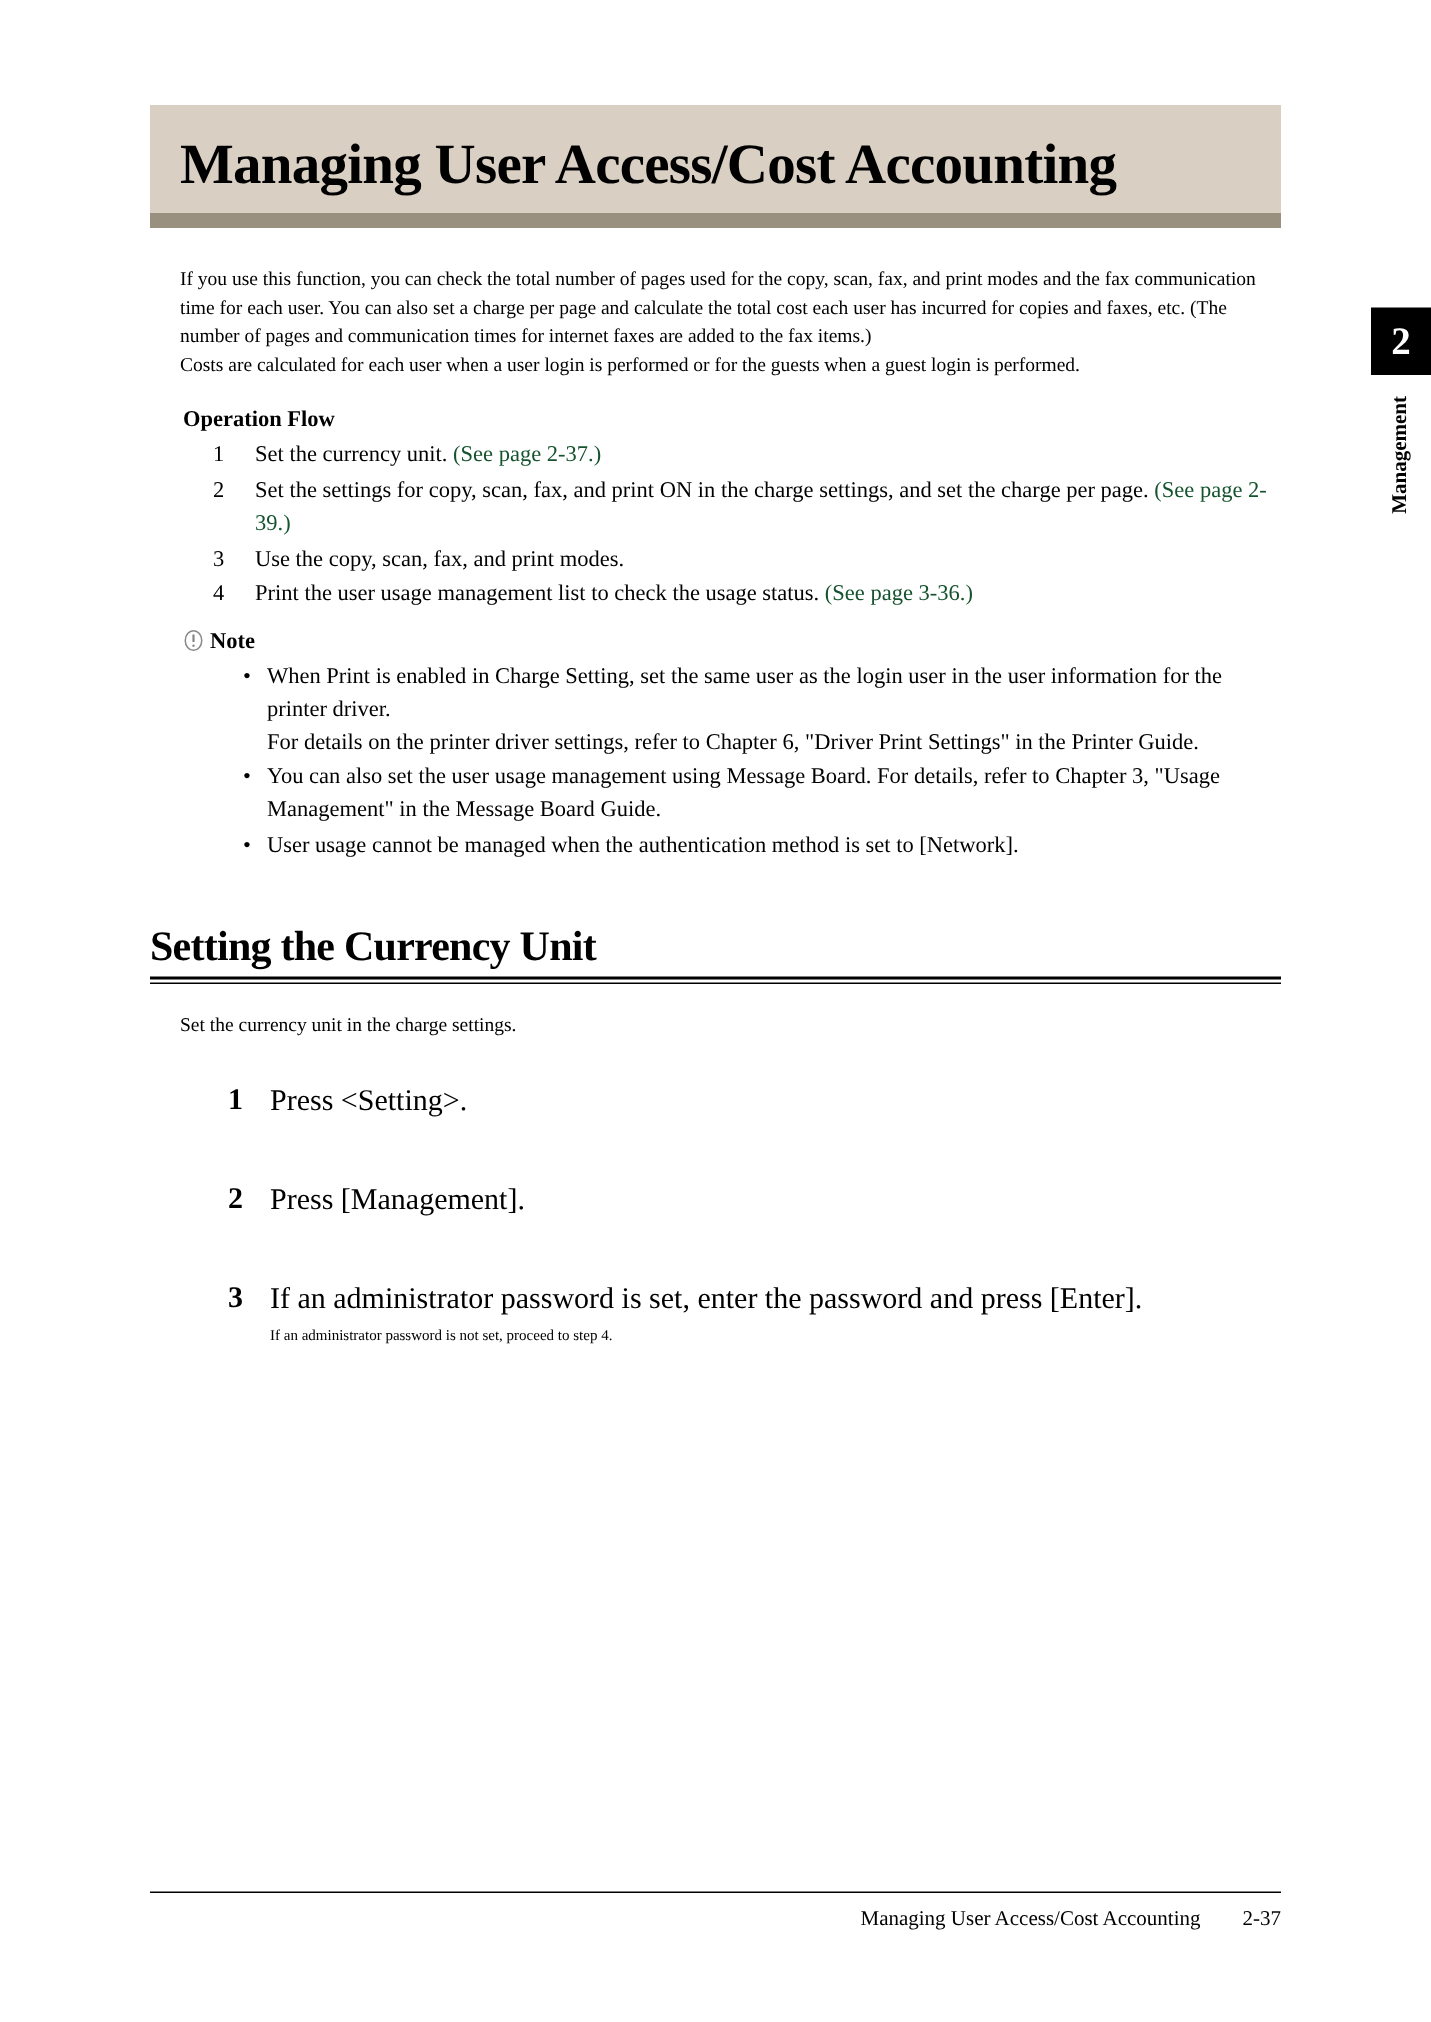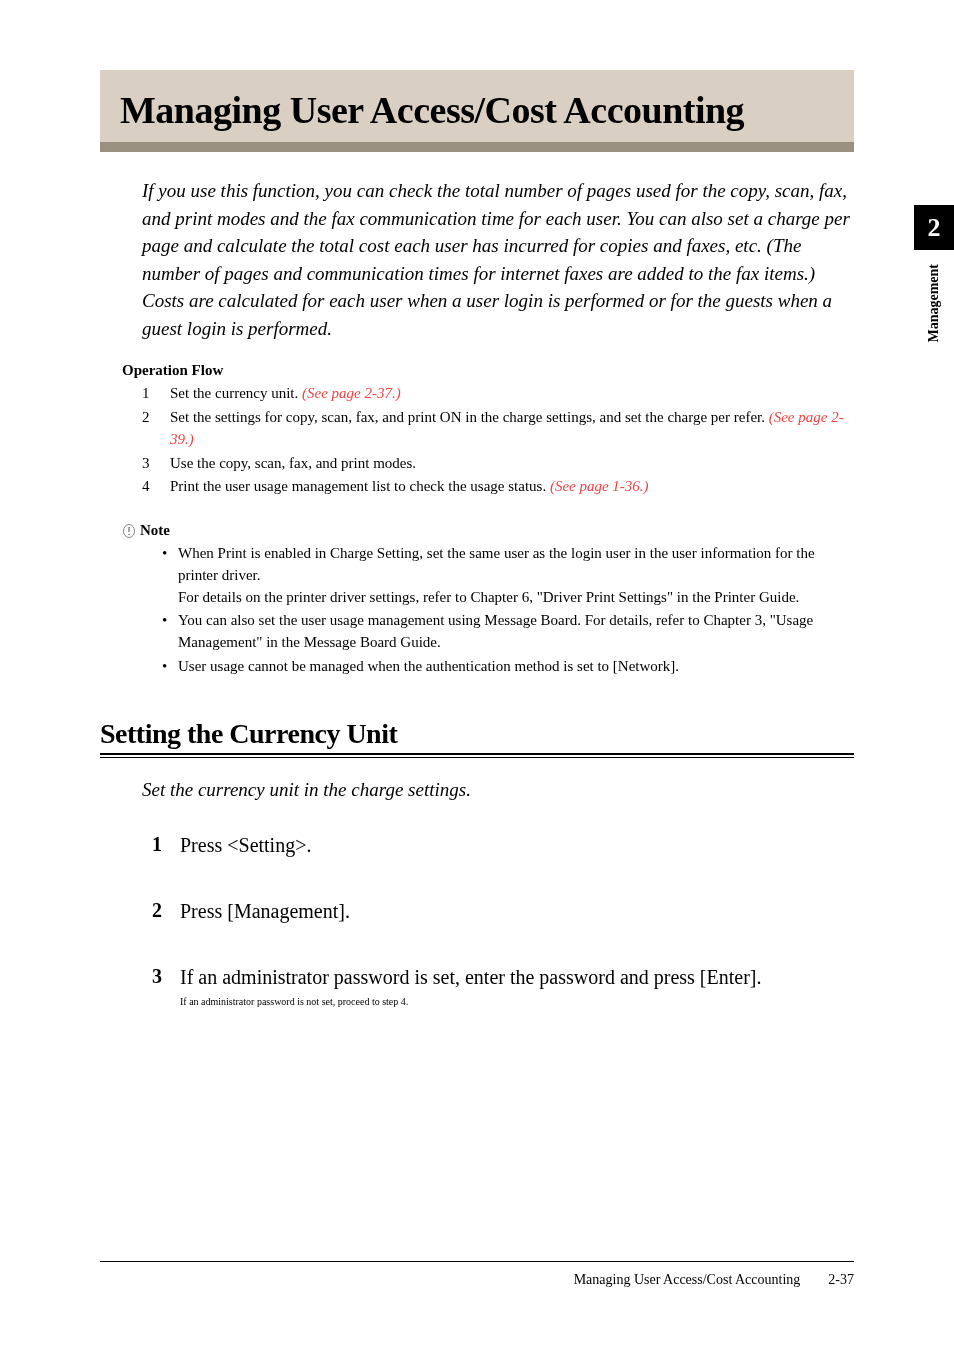--- a/index.html
+++ b/index.html
@@ -24,25 +24,24 @@
       margin-bottom: 25px;
     }
     .main-heading {
       font-size: 38px;
       font-weight: bold;
       font-family: 'Century Schoolbook', Georgia, serif;
       letter-spacing: -0.5px;
     }
     .body-text {
       font-family: 'Century Schoolbook', Georgia, serif;
-      font-size: 19px;
+      font-size: 13px;
       line-height: 1.45;
-      margin-left: 42px;
+      margin-left: 20px;
       margin-bottom: 20px;
-      font-style: italic;
     }
     .subheading {
       font-family: 'Century Schoolbook', Georgia, serif;
       font-size: 15px;
       font-weight: bold;
       margin-left: 22px;
       margin-bottom: 4px;
     }
     .numbered-list {
       margin-left: 42px;
@@ -55,28 +54,26 @@
       margin-bottom: 2px;
     }
     .numbered-item .num {
       width: 28px;
       flex-shrink: 0;
     }
     .numbered-item .content {
       flex: 1;
     }
     .link-text {
-      color: #ef4444;
-      font-style: italic;
+      color: #14532d;
     }
     .note-label {
       display: flex;
-      align-items: center;
       margin-left: 22px;
-      margin-top: 24px;
+      margin-top: 12px;
       margin-bottom: 4px;
     }
     .note-icon {
       width: 14px;
       height: 14px;
       margin-right: 4px;
     }
     .note-text {
       font-family: 'Century Schoolbook', Georgia, serif;
       font-size: 15px;
@@ -212,33 +209,33 @@
   <div class="numbered-list">
     <div class="numbered-item">
       <span class="num">1</span>
       <span class="content">
         <span>Set the currency unit. </span><span class="link-text">(See page 2-37.)</span>
       </span>
     </div>
     <div class="numbered-item">
       <span class="num">2</span>
       <span class="content">
-        <span>Set the settings for copy, scan, fax, and print ON in the charge settings, and set the charge per refer. </span><span class="link-text">(See page 2-39.)</span>
+        <span>Set the settings for copy, scan, fax, and print ON in the charge settings, and set the charge per page. </span><span class="link-text">(See page 2-39.)</span>
       </span>
     </div>
     <div class="numbered-item">
       <span class="num">3</span>
       <span class="content">
         <span>Use the copy, scan, fax, and print modes.</span>
       </span>
     </div>
     <div class="numbered-item">
       <span class="num">4</span>
       <span class="content">
-        <span>Print the user usage management list to check the usage status. </span><span class="link-text">(See page 1-36.)</span>
+        <span>Print the user usage management list to check the usage status. </span><span class="link-text">(See page 3-36.)</span>
       </span>
     </div>
   </div>
 
   <div class="note-label">
     <svg class="note-icon" viewBox="0 0 14 14">
       <ellipse cx="7" cy="7" rx="5.5" ry="6.5" fill="none" stroke="#888" stroke-width="1"></ellipse>
       <line x1="7" y1="3" x2="7" y2="8" stroke="#888" stroke-width="1.5"></line>
       <circle cx="7" cy="10.5" r="0.8" fill="#888"></circle>
     </svg>

